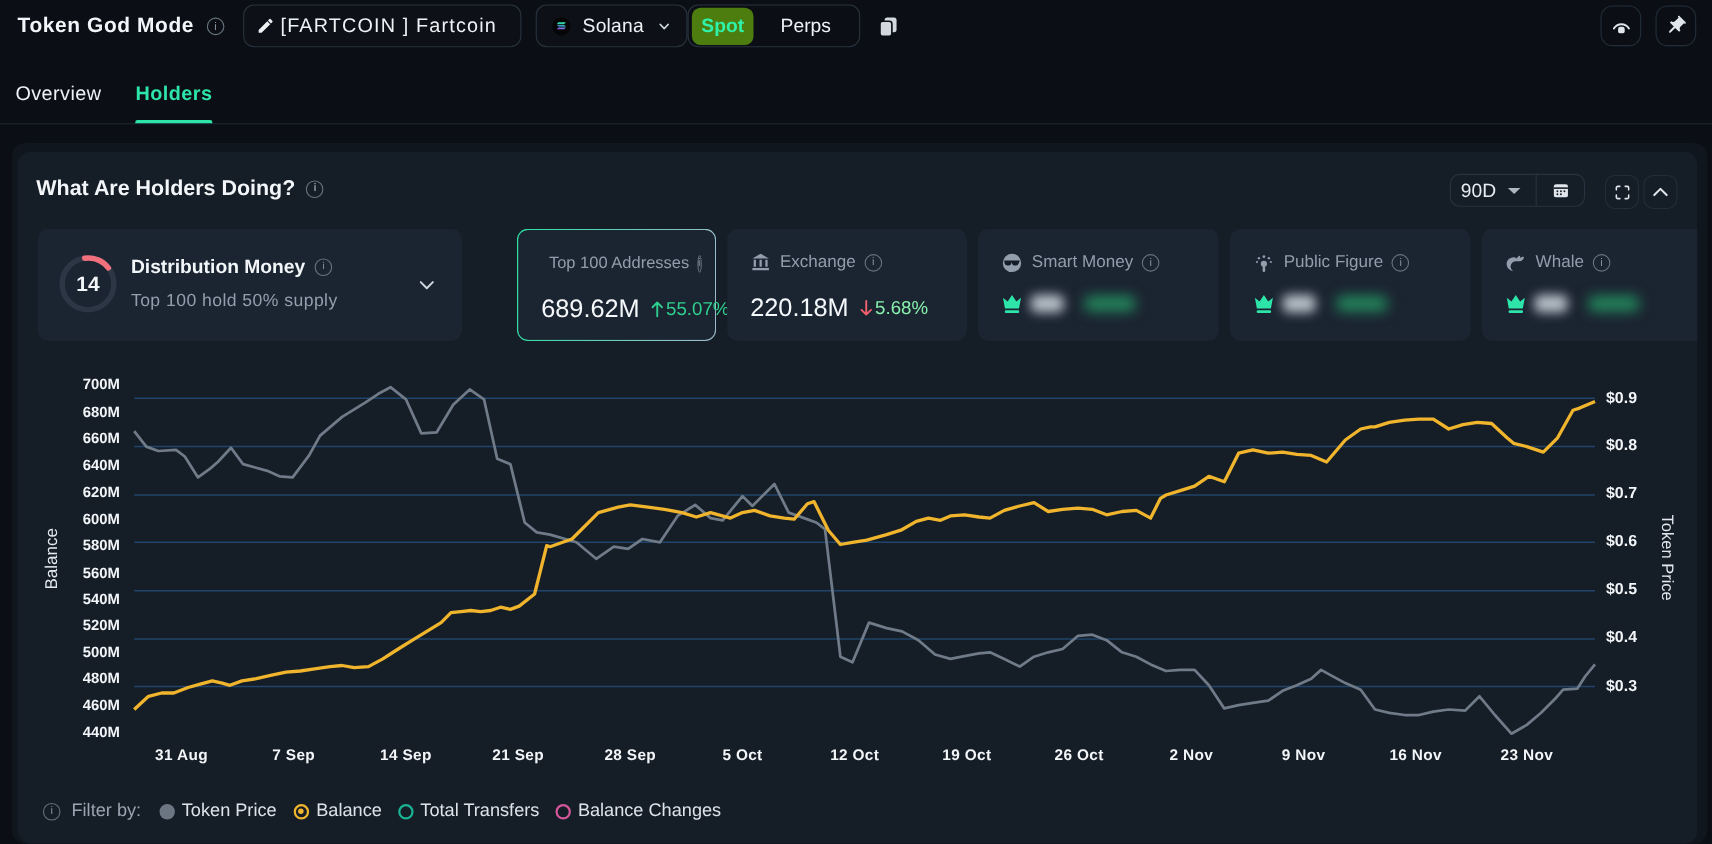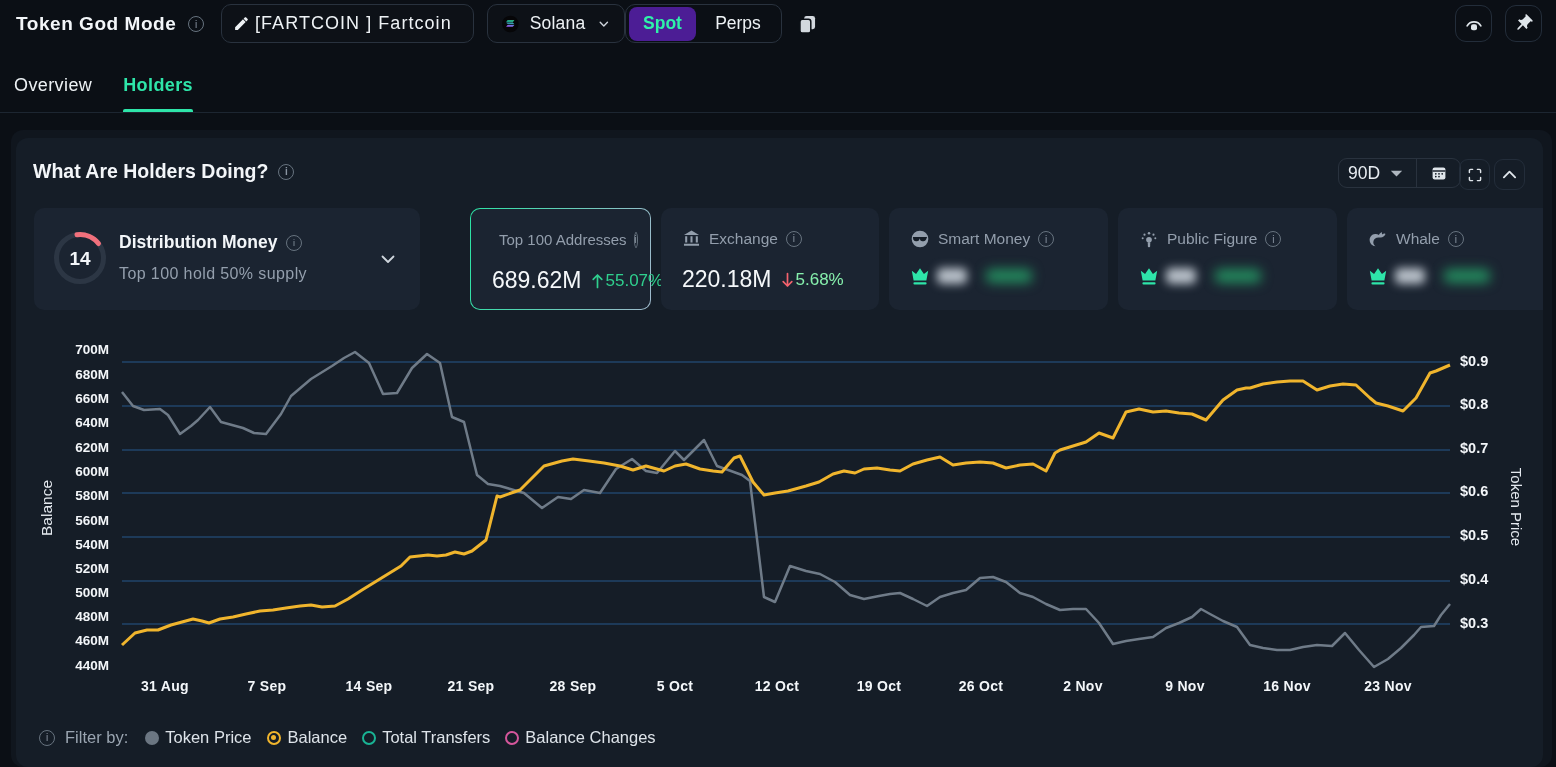--- a/index.html
+++ b/index.html
@@ -3,32 +3,32 @@
 <meta charset="utf-8">
 <style>
 * { margin:0; padding:0; box-sizing:border-box; }
 html,body { width:1556px; height:767px; overflow:hidden; background:#0b0f15; font-family:"Liberation Sans", sans-serif; }
 .topbar { position:absolute; left:0; top:0; width:1556px; height:48px; display:flex; align-items:center; }
 .title { font-size:19px; font-weight:bold; color:#f3f6f9; letter-spacing:0.55px; }
 .info { display:inline-flex; align-items:center; justify-content:center; width:16px; height:16px; border:1.2px solid #67737f; border-radius:50%; color:#8a95a2; font-size:10px; }
 .pill { display:flex; align-items:center; border:1px solid #29323e; border-radius:10px; height:38px; }
 .toppill { background:rgba(255,255,255,0.01); }
 .seg { display:flex; align-items:center; border:1px solid #29323e; border-radius:10px; height:38px; padding:2px 3px; }
-.seg .spot { background:#4c1d95; color:#2ef2a9; font-weight:bold; font-size:17.5px; border-radius:8px; height:34px; width:67px; display:flex; align-items:center; justify-content:center; }
+.seg .spot { background:#4d7c0f; color:#2ef2a9; font-weight:bold; font-size:17.5px; border-radius:8px; height:34px; width:56px; display:flex; align-items:center; justify-content:center; }
 .seg .perps { color:#eef2f5; font-size:17.5px; flex:1; text-align:center; padding-left:2px; }
 .iconbtn { position:absolute; width:37px; height:37px; border:1px solid #232d3a; border-radius:11px; display:flex; align-items:center; justify-content:center; }
 .tabs { position:absolute; left:0; top:48px; width:1556px; height:65px; border-bottom:1px solid #1d2631; display:flex; align-items:center; }
 .tab { font-size:18px; letter-spacing:0.4px; color:#eef2f5; margin-left:31px; position:relative; height:64px; display:flex; align-items:center; padding-top:10px; }
 .tab:first-child { margin-left:14px; }
 .tab.active { color:#2ee5a9; font-weight:bold; }
 .tab.active:after { content:""; position:absolute; left:0; right:0; bottom:0; height:3.5px; background:#2ee5a9; border-radius:2px 2px 0 0; }
 .wrapper { position:absolute; left:11px; top:130px; width:1541px; height:637px; background:#10161e; border-radius:12px; }
 .card { position:absolute; left:16px; top:138px; width:1527px; height:629px; background:#151d27; border-radius:12px; }
 .cardhead { position:absolute; left:33px; top:160px; font-size:19.5px; font-weight:bold; color:#f3f6f9; display:flex; align-items:center; gap:10px; }
-.controls { position:absolute; top:158px; display:flex; align-items:center;margin-left:20px; }
+.controls { position:absolute; top:158px; display:flex; align-items:center; }
 .statrow { position:absolute; left:34px; top:208px; height:102px; display:flex; gap:10px; width:1509px; overflow:hidden; }
 .scard { background:#1b2431; border-radius:10px; height:102px; flex:none; padding:21px 21px; }
 .scard .trow { display:flex; align-items:center; gap:8px; color:#939eac; font-size:15.5px; white-space:nowrap; }
 .scard .vrow { display:flex; align-items:center; gap:9px; margin-top:18px; white-space:nowrap; }
 .val { color:#f5f8fa; font-weight:normal; font-size:23px; }
 .chg-up { color:#2fcf8e; font-size:17px; display:flex; align-items:center; gap:2px; }
 .chg-dn { color:#86efac; font-size:17px; display:flex; align-items:center; gap:2px; }
 .selcard { background:linear-gradient(#1b2431,#1b2431) padding-box, linear-gradient(100deg,#2be3a4,#9fb9cc) border-box !important; border:1px solid transparent; }
 .blurgray { width:30px; height:16px; background:#b7bfc8; border-radius:5px; filter:blur(5px); margin-left:-2px; }
 .blurgreen { width:46px; height:14px; background:#23895d; border-radius:5px; filter:blur(6px); margin-left:10px; }

